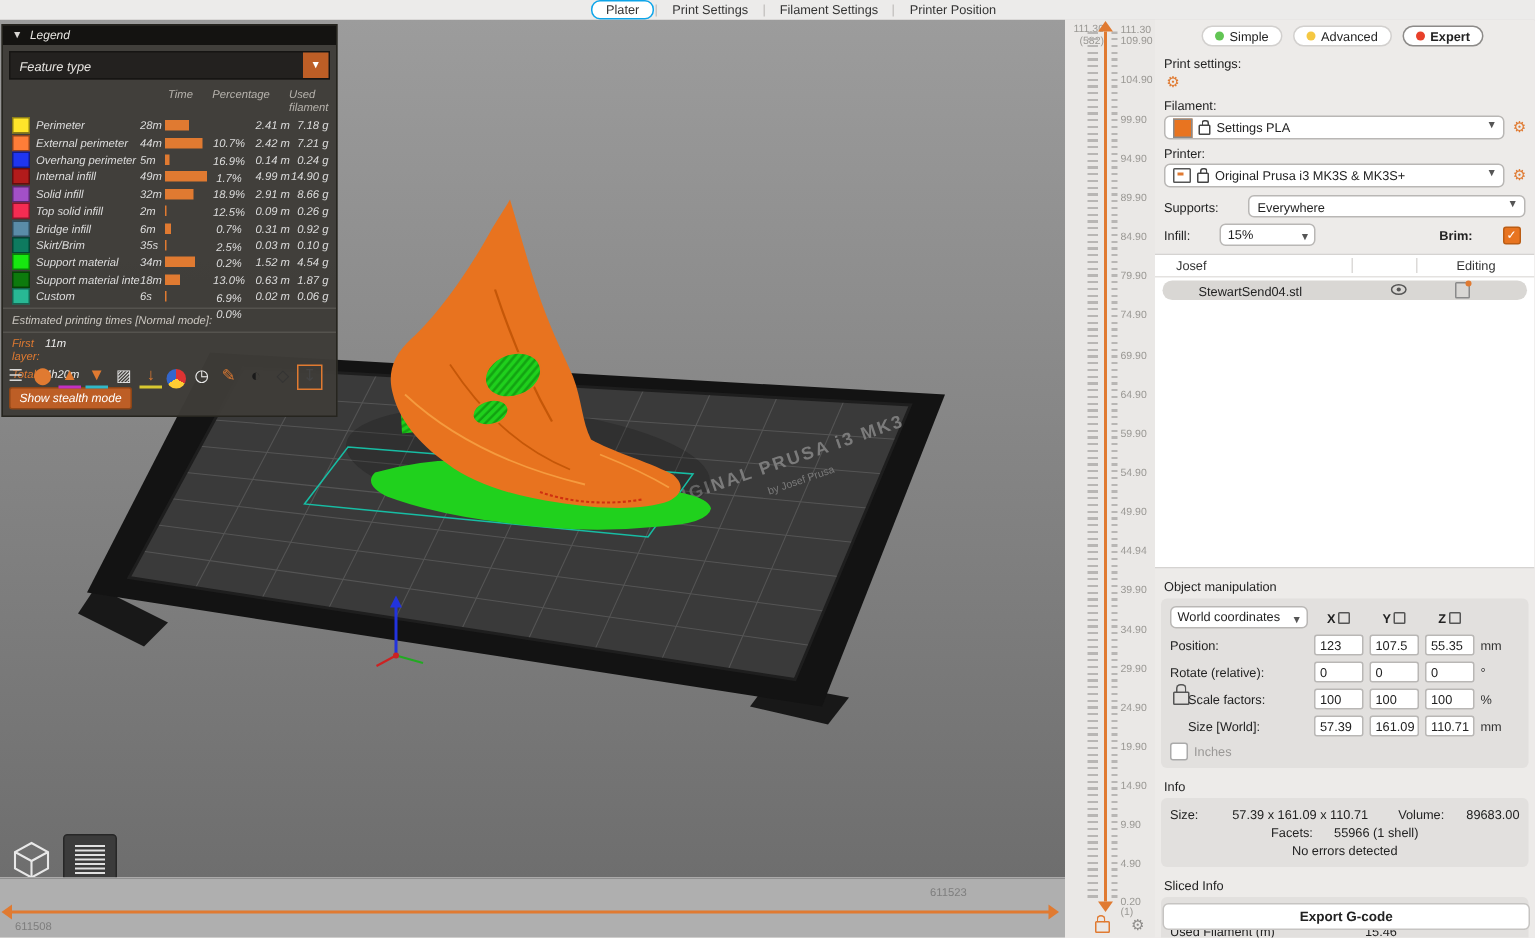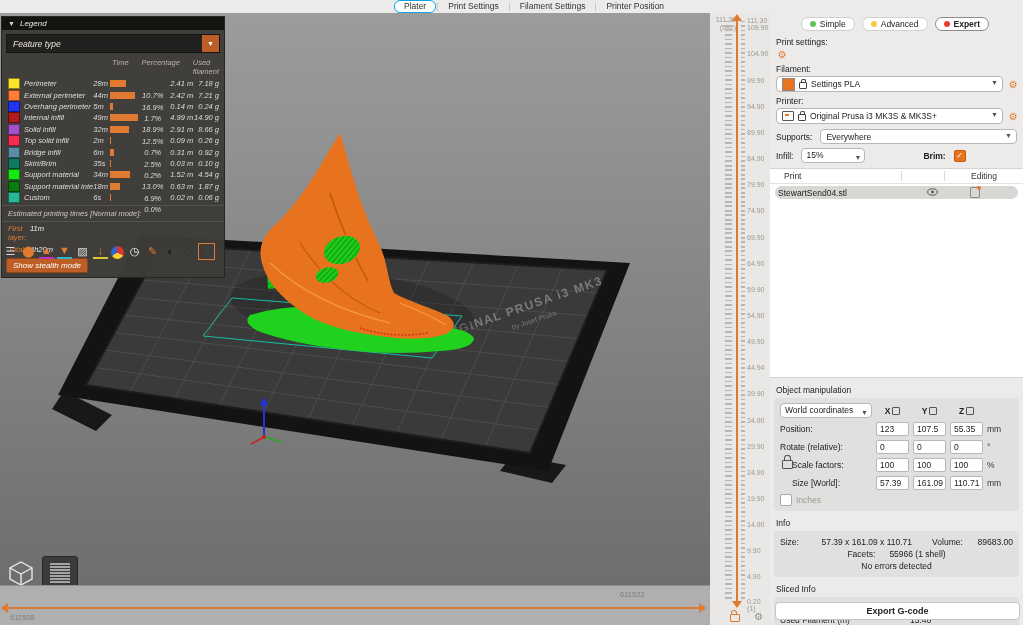--- a/index.html
+++ b/index.html
@@ -93,35 +93,35 @@
   .combo{flex:1;height:14px;background:#fff;border:1px solid #B9B7B5;border-radius:4px;display:flex;align-items:center;gap:4px;
          padding:0 14px 0 5px;position:relative;white-space:nowrap;overflow:hidden;}
   .combo .chev{position:absolute;right:4px;top:2px;color:#555;font-size:7px;}
   .gearbtn{width:12px;text-align:center;color:#E07A31;font-size:10px;cursor:default;}
   .swatch{width:11px;height:11px;background:#E87420;border:1px solid #8a8a8a;flex:none;}
   .ps-icon{width:9px;height:9px;border:1.5px dotted #E07A31;border-radius:50%;flex:none;}
   .prn-icon{width:10px;height:8px;border:1px solid #555;border-radius:1px;position:relative;flex:none;}
   .prn-icon:before{content:'';position:absolute;left:2px;top:2px;width:4px;height:2px;background:#E07A31;}
   .mini-lock{width:6px;height:5px;border:1px solid #444;border-radius:1px;position:relative;margin-top:2px;flex:none;}
   .mini-lock:before{content:'';position:absolute;left:0.5px;top:-4px;width:3px;height:3px;border:1px solid #444;border-bottom:none;border-radius:2px 2px 0 0;}
-  .inline-row{display:flex;align-items:center;gap:8px;padding:2px 6px;}
+  .inline-row{display:flex;align-items:center;gap:20px;padding:2px 6px;}
   .small-combo{width:46px;height:13px;background:#fff;border:1px solid #B9B7B5;border-radius:4px;position:relative;padding:0 12px 0 4px;line-height:13px;}
   .small-combo .chev{position:absolute;right:3px;top:2px;font-size:7px;color:#555;}
   .checkbox{width:10px;height:10px;background:#E87420;border:1px solid #BB5D14;border-radius:2px;color:#fff;
             font-size:8px;line-height:10px;text-align:center;}
   .checkbox.off{background:#fff;border-color:#aaa;}
 
   
   .objlist{margin-top:3px;background:#fff;border-top:1px solid #D5D3D1;border-bottom:1px solid #D5D3D1;height:208px;position:relative;}
   .objlist-head{height:14px;display:flex;align-items:center;color:#333;border-bottom:1px solid #E4E2E0;}
   .objlist-head .hname{padding-left:14px;flex:1;}
   .objlist-head .sep{width:1px;height:10px;background:#DCDAD8;}
   .objlist-head .hedit{width:78px;text-align:center;}
   .objrow{margin:2px 5px;height:13px;background:#D9D7D4;border-radius:7px;display:flex;align-items:center;cursor:default;}
-  .objrow .oname{padding-left:3px;flex:1;}
+  .objrow .oname{padding-left:24px;flex:1;}
   .objrow .oeye{width:60px;text-align:center;}
   .edit-ic{width:8px;height:9px;border:1px solid #8a8a8a;border-radius:1px;position:relative;margin:0 38px 0 8px;}
   .edit-ic:after{content:'';position:absolute;right:-2px;top:-2px;width:4px;height:4px;border-radius:50%;background:#E07A31;}
 
   
   .sec-title{padding:7px 6px 3px;}
   .sec-box{margin:0 4px;background:#E2E0DE;border-radius:4px;padding:5px 6px;}
   .manip-grid{display:grid;grid-template-columns:92px 33px 33px 33px 16px;gap:4px 4px;align-items:center;}
   .mcombo{height:13px;background:#fff;border:1px solid #B9B7B5;border-radius:4px;position:relative;padding:0 12px 0 4px;line-height:13px;white-space:nowrap;overflow:hidden;}
   .mcombo .chev{position:absolute;right:3px;top:2px;font-size:7px;color:#555;}
@@ -520,21 +520,21 @@
       <span>15%</span>
       <span class="chev">▼</span>
     </div>
     <span style="width:42px;"></span>
     <span style="font-weight:bold;">Brim:</span>
     <span class="checkbox">✓</span>
   </div>
 
   <div class="objlist">
     <div class="objlist-head">
-      <span class="hname">Print</span>
+      <span class="hname">Josef</span>
       <span class="sep"></span>
       <span style="width:42px;"></span>
       <span class="sep"></span>
       <span class="hedit">Editing</span>
     </div>
     <div class="objrow">
       <span class="oname">StewartSend04.stl</span>
       <span class="oeye">
         <svg width="11" height="8" viewBox="0 0 11 8">
             <ellipse cx="5.5" cy="4" rx="4.8" ry="3.2" fill="none" stroke="#555" stroke-width="1"></ellipse>

